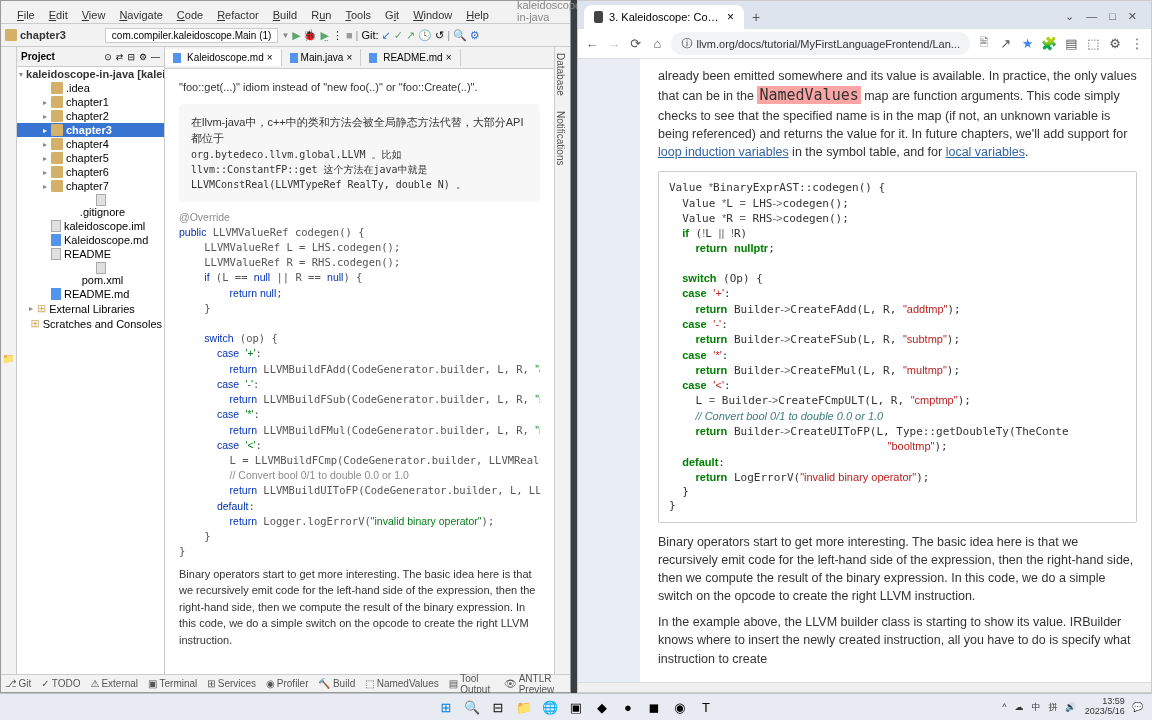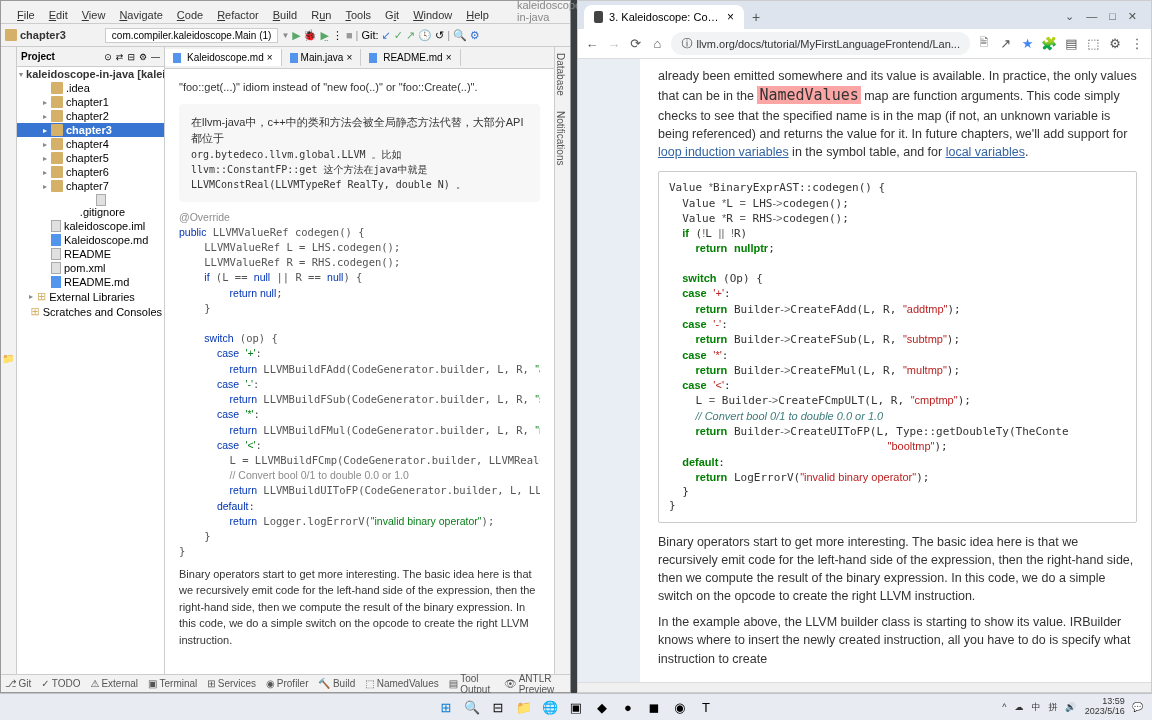--- a/index.html
+++ b/index.html
@@ -211,21 +211,21 @@
             <div class="ij-node" style="padding-left: 26px;">
               <span class="ij-tri"></span>
               <span class="ij-md"></span>
               <span>Kaleidoscope.md</span>
             </div>
             <div class="ij-node" style="padding-left: 26px;">
               <span class="ij-tri"></span>
               <span class="ij-file"></span>
               <span>README</span>
             </div>
-            <div class="ij-node" style="padding-left: 26px;">
+            <div class="ij-node" style="padding-left: 26px; flex-direction: column;">
               <span class="ij-tri"></span>
               <span class="ij-file"></span>
               <span>pom.xml</span>
             </div>
             <div class="ij-node" style="padding-left: 26px;">
               <span class="ij-tri"></span>
               <span class="ij-md"></span>
               <span>README.md</span>
             </div>
           </div>

